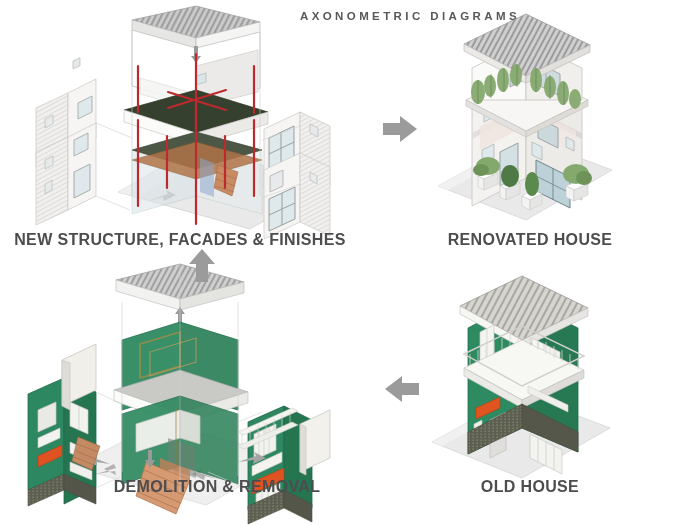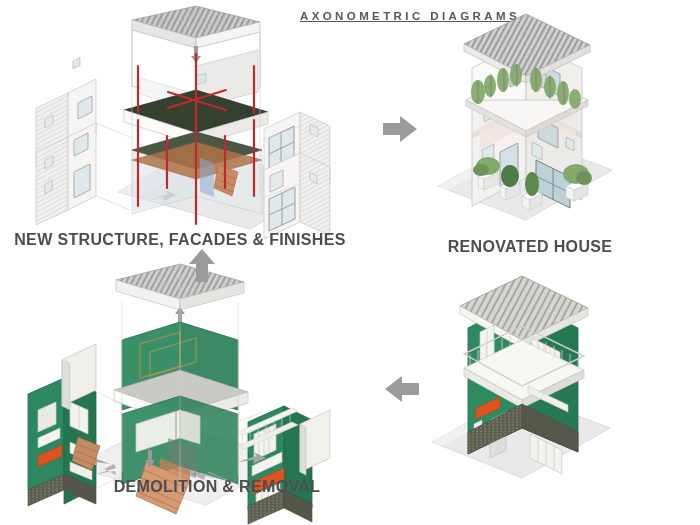--- a/index.html
+++ b/index.html
@@ -26,21 +26,20 @@
     left: 0; top: 10px;
     width: 700px;
     text-align: center;
     font-size: 11.5px;
     font-weight: bold;
     letter-spacing: 3.4px;
     color: #58585a;
     padding-left: 120px;
     box-sizing: border-box;
     white-space: nowrap;
-    text-decoration: underline;
   }
   .panel {
     position: absolute;
   }
   .panel-caption {
     position: absolute;
     width: 100%;
     text-align: center;
     font-size: 16px;
     font-weight: bold;
@@ -309,21 +308,21 @@
         </g>
         <g>
           <polygon points="206,186 220,180 228,184 214,190" fill="#ffffff" stroke="#cbcbc9" stroke-width="0.6"></polygon>
           <polygon points="206,186 214,190 214,201 206,197" fill="#f3f3f1" stroke="#cbcbc9" stroke-width="0.6"></polygon>
           <polygon points="214,190 228,184 228,195 214,201" fill="#e6e6e4" stroke="#cbcbc9" stroke-width="0.6"></polygon>
           <ellipse cx="216" cy="174" rx="13" ry="10" fill="#84a96d"></ellipse>
           <ellipse cx="224" cy="178" rx="8" ry="7" fill="#6d9359"></ellipse>
         </g>
       </g>
     </svg>
-    <div class="panel-caption" style="top:231px;margin-top:7px;">RENOVATED HOUSE</div>
+    <div class="panel-caption" style="top:231px;">RENOVATED HOUSE</div>
   </div>
 
   <div class="panel" style="left:0px; top:262px; width:360px; height:263px;">
     <svg class="svg-layer" width="360" height="263" viewBox="0 0 360 263">
       <defs>
         <pattern id="slats3" width="5" height="5" patternUnits="userSpaceOnUse" patternTransform="rotate(28)">
           <rect width="5" height="5" fill="#cfcfcf"></rect>
           <rect width="2" height="5" fill="#a0a0a0"></rect>
         </pattern>
         <pattern id="stonepat" width="4" height="3" patternUnits="userSpaceOnUse">
@@ -563,20 +562,21 @@
 
         <polygon points="114,162 122,158 122,170 114,174" fill="#eeeeeb" stroke="#c5c5c1" stroke-width="0.6"></polygon>
       </g>
 
       <g>
         <polygon points="108,170 162,142 162,166 108,192" fill="url(#stonepat2)" stroke="#4c4e41" stroke-width="0.7"></polygon>
         <polygon points="162,142 218,170 218,190 162,166" fill="#55574a" stroke="#4c4e41" stroke-width="0.7"></polygon>
         <polygon points="130,184 146,176 146,196 130,204" fill="#dfdedb" stroke="#b9b8b4" stroke-width="0.6" opacity="0"></polygon>
       </g>
     </svg>
+    <div class="panel-caption" style="top:216px;">OLD HOUSE</div>
   </div>
 
   <div class="arrow-wrap" style="left:381px; top:112px; width:40px; height:34px;">
     <svg width="40" height="34" viewBox="0 0 40 34">
       <polygon points="2,11 19,11 19,4 36,17 19,30 19,23 2,23" fill="#9b9b9b"></polygon>
     </svg>
   </div>
 
   <div class="arrow-wrap" style="left:185px; top:246px; width:34px; height:40px;">
     <svg width="34" height="40" viewBox="0 0 34 40">

